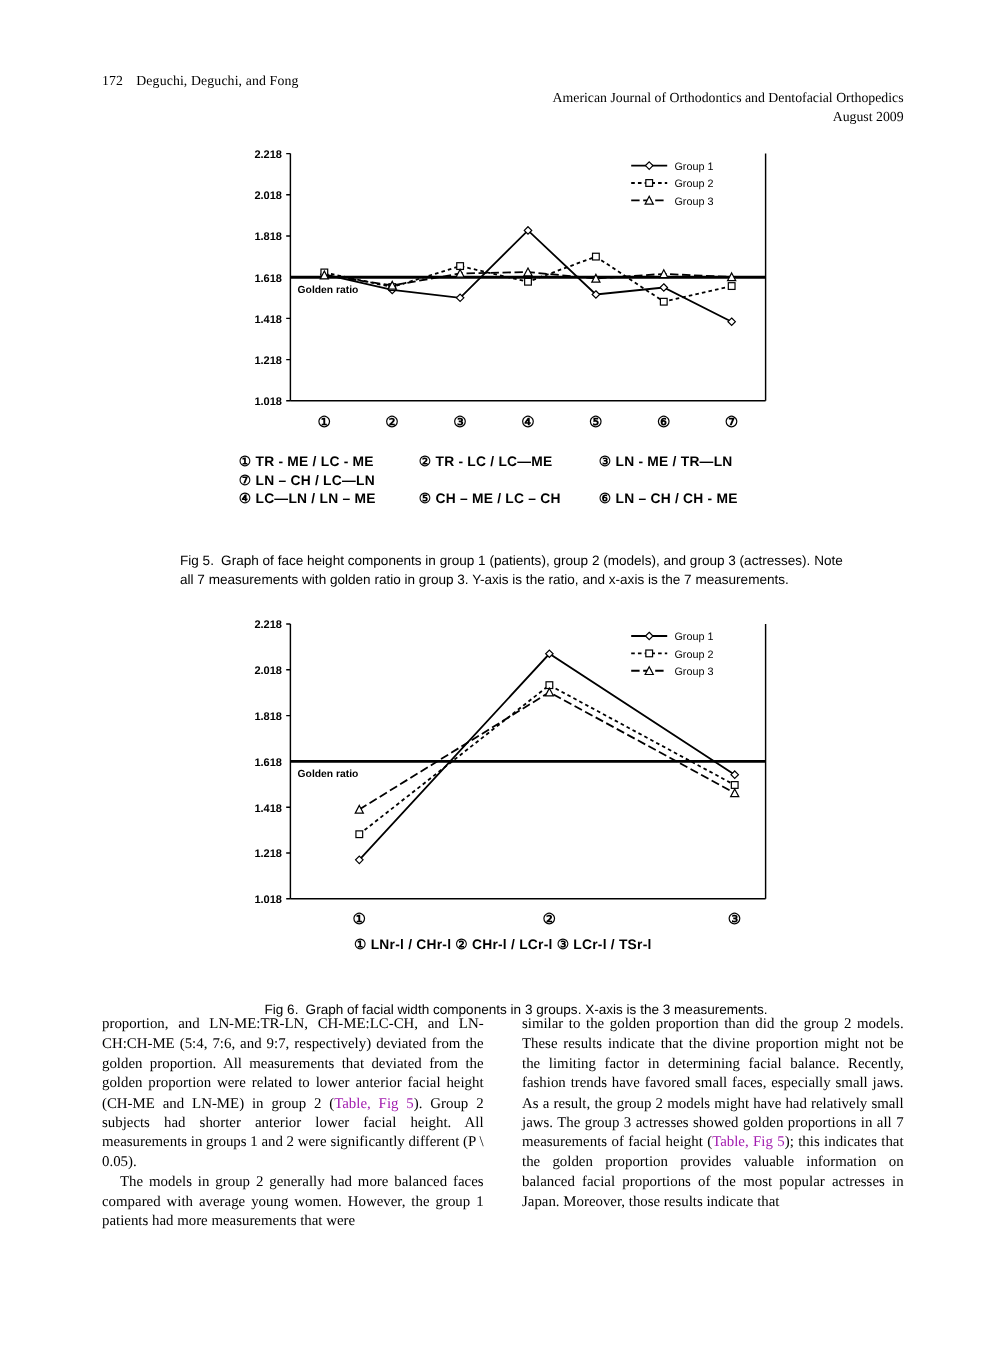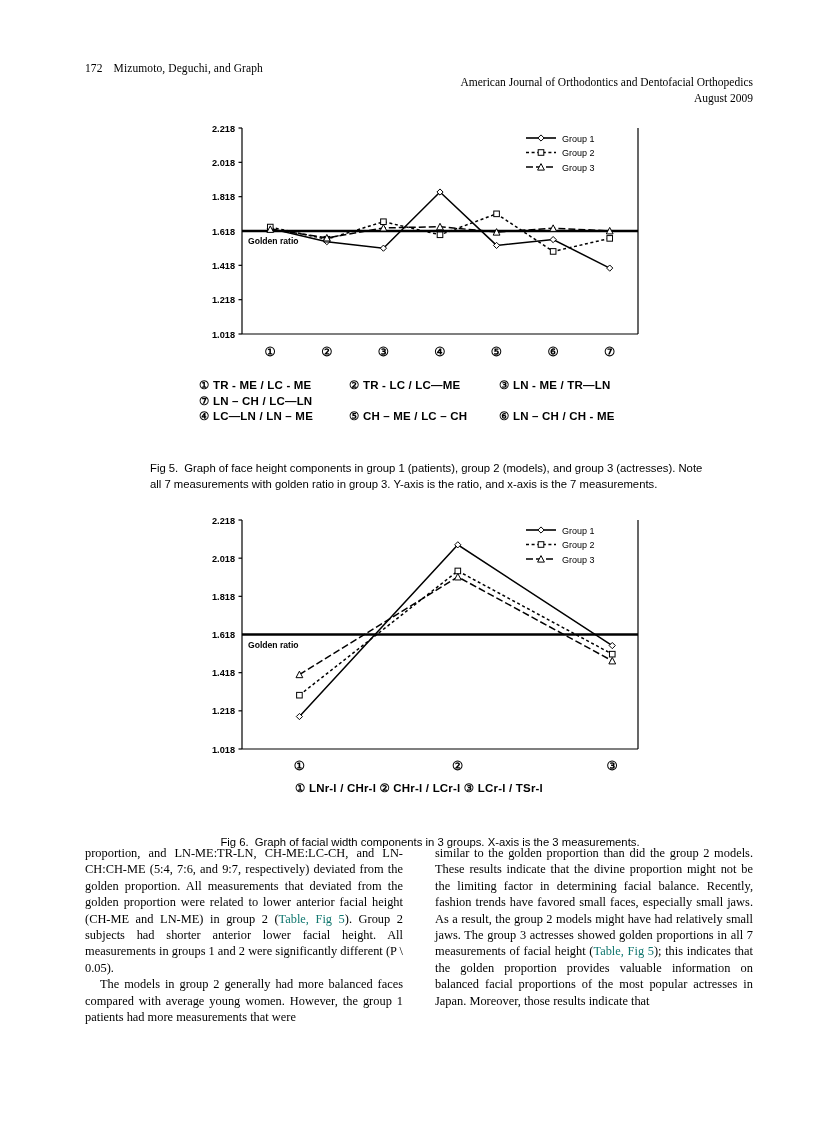--- a/index.html
+++ b/index.html
@@ -102,28 +102,28 @@
     width: 318px;
     font-family: "Liberation Serif", serif;
     font-size: 12.4px;
     line-height: 16.4px;
     text-align: justify;
   }
   .col.left { left: 0; }
   .col.right { left: 350px; }
   .col p { margin: 0; }
   .col p.indent { text-indent: 15px; }
-  .xref { color: #0f766e; }
+  .xref { color: #a21caf; }
 </style>
 </head>
 <body>
 
 <div class="runhead">
   <div class="runhead-left">
-    <span class="pageno">172</span><span>Mizumoto, Deguchi, and Graph</span>
+    <span class="pageno">172</span><span>Deguchi, Deguchi, and Fong</span>
   </div>
   <div class="runhead-right">
     <div>American Journal of Orthodontics and Dentofacial Orthopedics</div>
     <div>August 2009</div>
   </div>
 </div>
 
 <div class="figure" style="top:120px;">
   <div class="chart-wrap">
     <svg class="chart-svg" id="chart5" width="450" height="222" viewBox="0 0 450 222">

